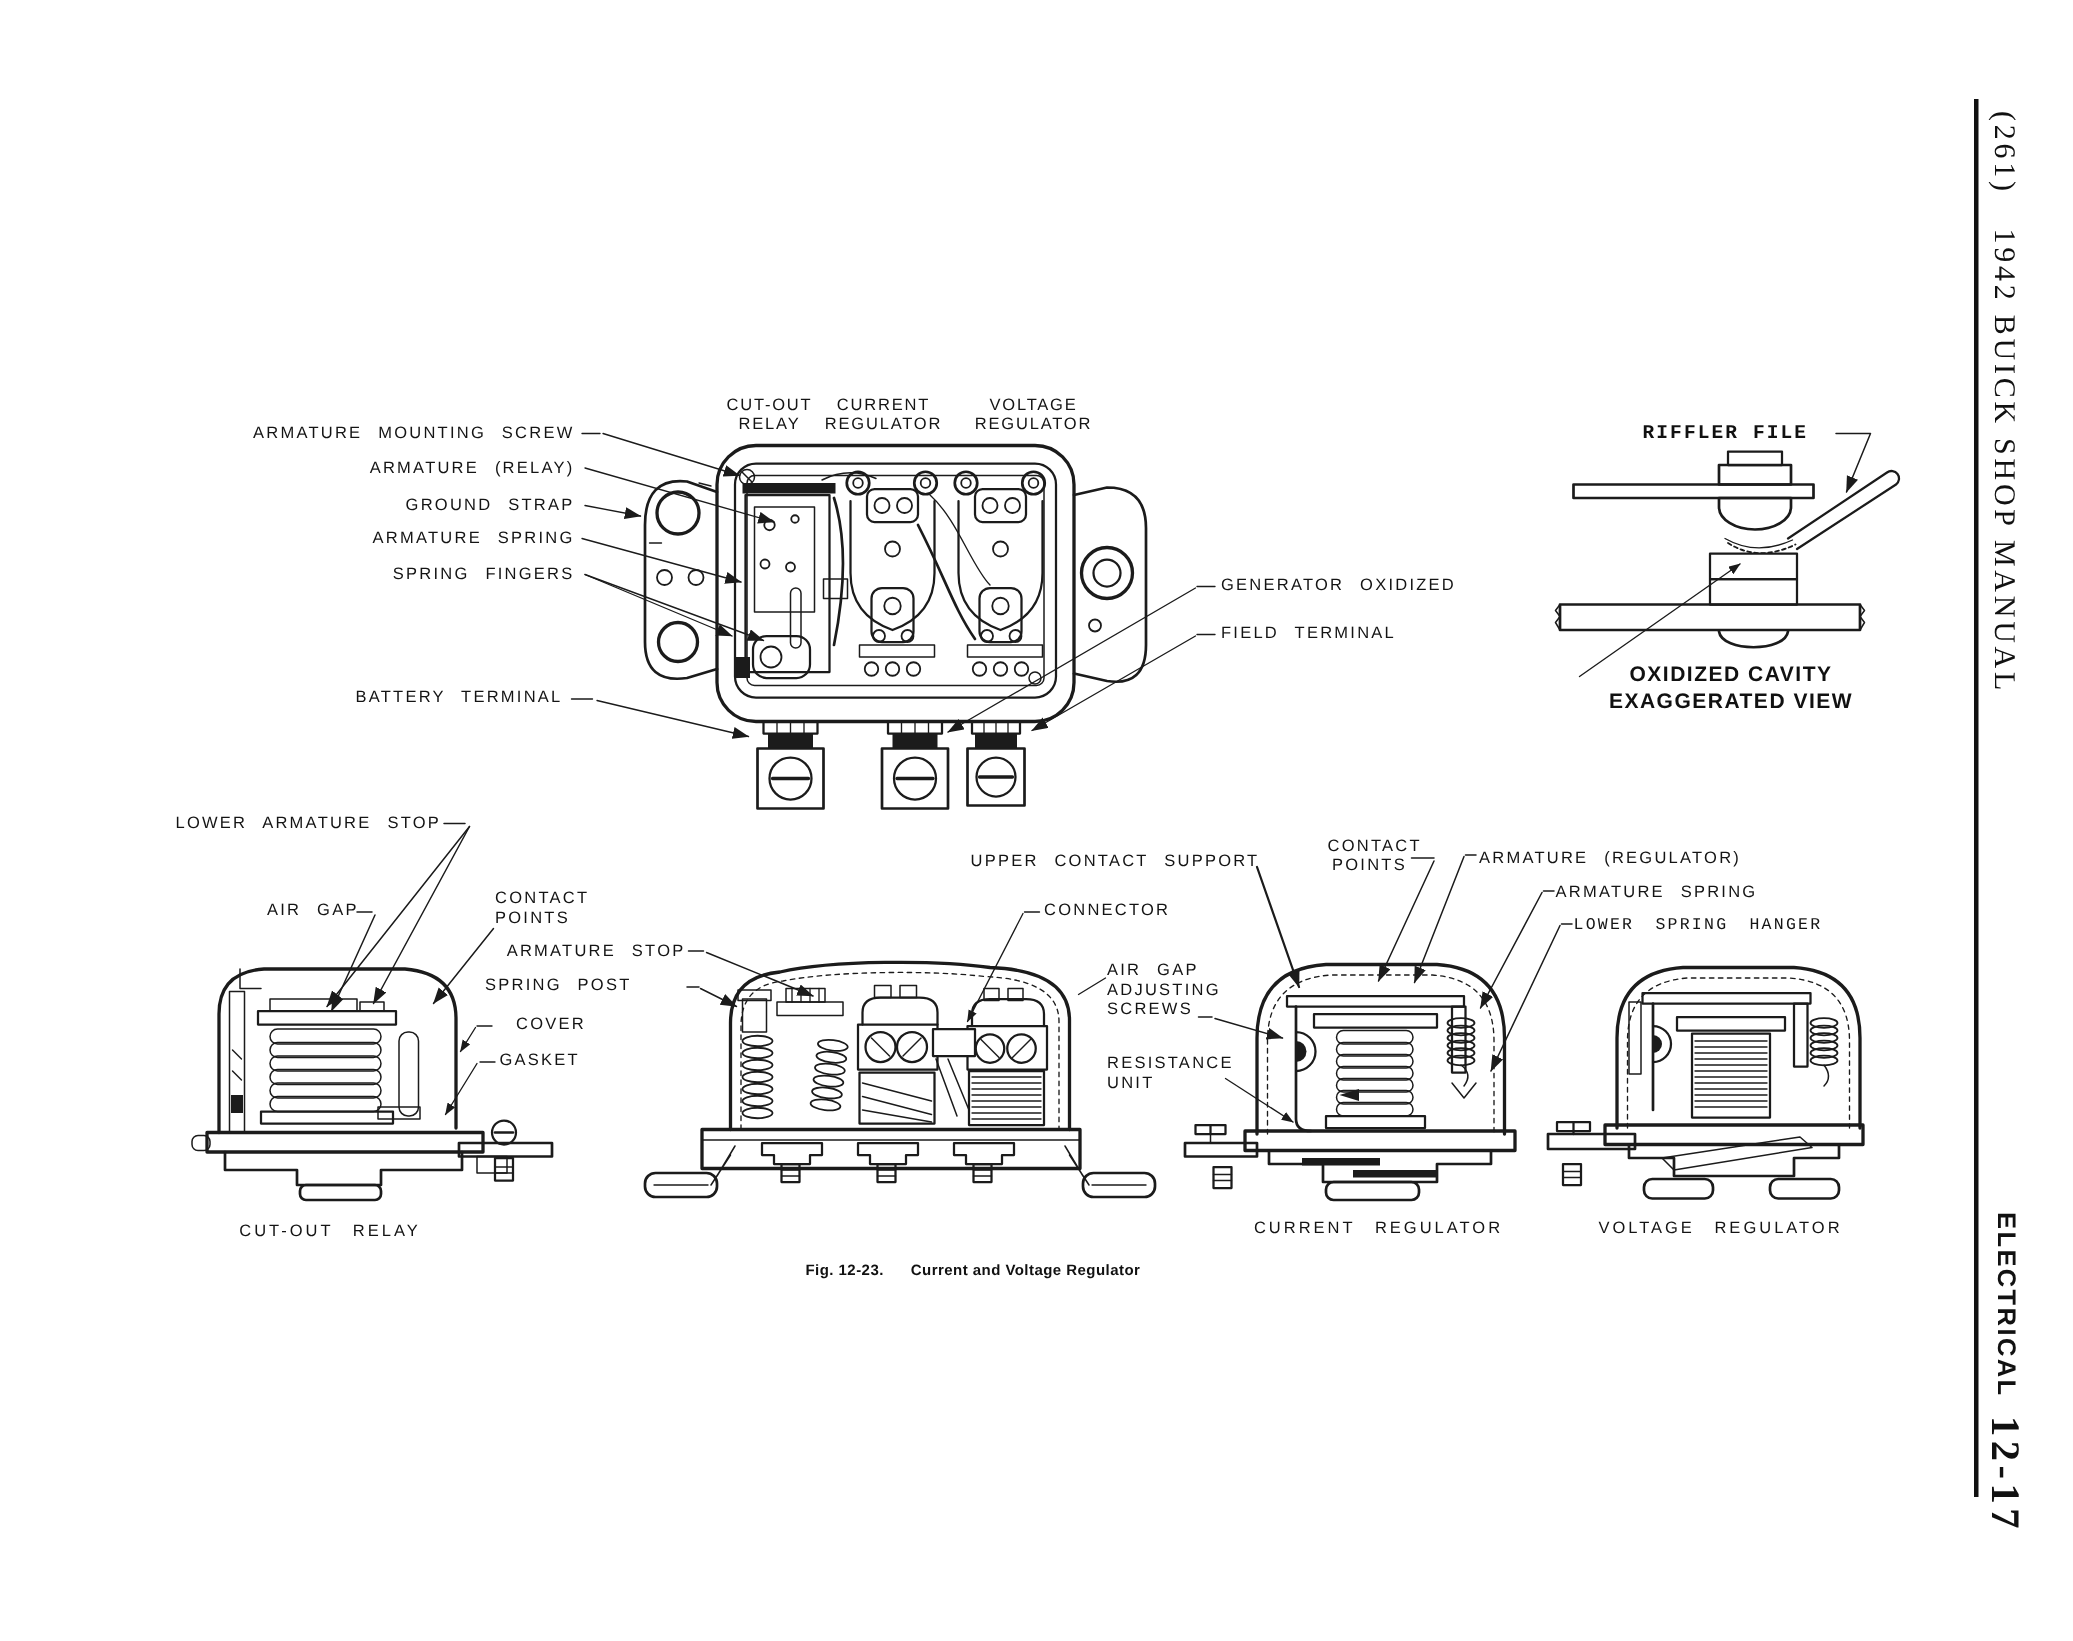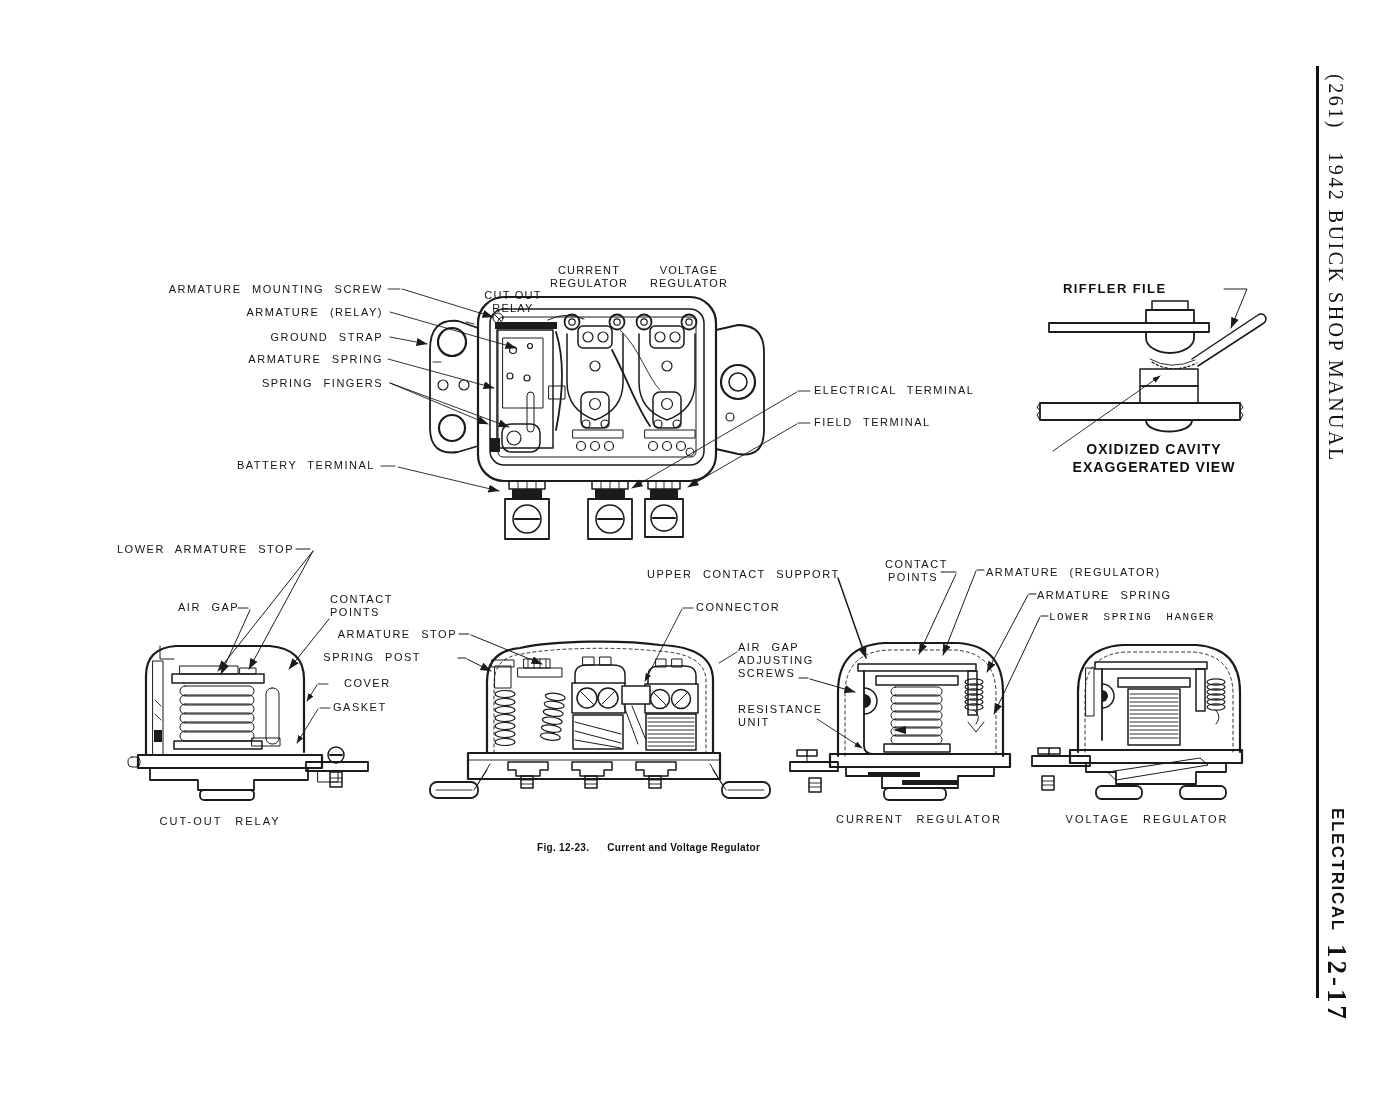--- a/index.html
+++ b/index.html
@@ -430,30 +430,30 @@
     <path d="M1041,616 h7 M1040,617 L994,714" class="t10" marker-end="url(#arrB)"></path>
   </g>
 </svg>
 
 <div class="lbl ra" style="right:999px; top:283px;">ARMATURE MOUNTING SCREW</div>
 <div class="lbl ra" style="right:999px; top:306px;">ARMATURE (RELAY)</div>
 <div class="lbl ra" style="right:999px; top:331px;">GROUND STRAP</div>
 <div class="lbl ra" style="right:999px; top:353px;">ARMATURE SPRING</div>
 <div class="lbl ra" style="right:999px; top:377px;">SPRING FINGERS</div>
 <div class="lbl ra" style="right:1007px; top:459px;">BATTERY TERMINAL</div>
-<div class="hdr" style="left:513px; top:264px;margin-top:25px;">CUT-OUT
+<div class="hdr" style="left:513px; top:264px;">CUT-OUT
 RELAY</div>
 <div class="hdr" style="left:589px; top:264px;">CURRENT
 REGULATOR</div>
 <div class="hdr" style="left:689px; top:264px;">VOLTAGE
 REGULATOR</div>
-<div class="lbl" style="left:814px; top:384px;">ELECTRICAL TERMINAL</div>
+<div class="lbl" style="left:814px; top:384px;">GENERATOR OXIDIZED</div>
 <div class="lbl" style="left:814px; top:416px;">FIELD TERMINAL</div>
 
-<div class="riffler" style="left:1063px; top:281px;">RIFFLER FILE</div>
+<div class="riffler" style="left:1095px; top:281px;font-family:Liberation Mono, monospace;">RIFFLER FILE</div>
 <div class="inset-cap" style="left:1048px; top:440px; width:212px;">OXIDIZED CAVITY
 EXAGGERATED VIEW</div>
 
 <div class="lbl" style="left:117px; top:543px;">LOWER ARMATURE STOP</div>
 <div class="lbl" style="left:178px; top:601px;">AIR GAP</div>
 <div class="lbl" style="left:330px; top:593px;">CONTACT
 POINTS</div>
 <div class="lbl ra" style="right:925px; top:628px;">ARMATURE STOP</div>
 <div class="lbl ra" style="right:961px; top:651px;">SPRING POST</div>
 <div class="lbl" style="left:344px; top:677px;">COVER</div>

